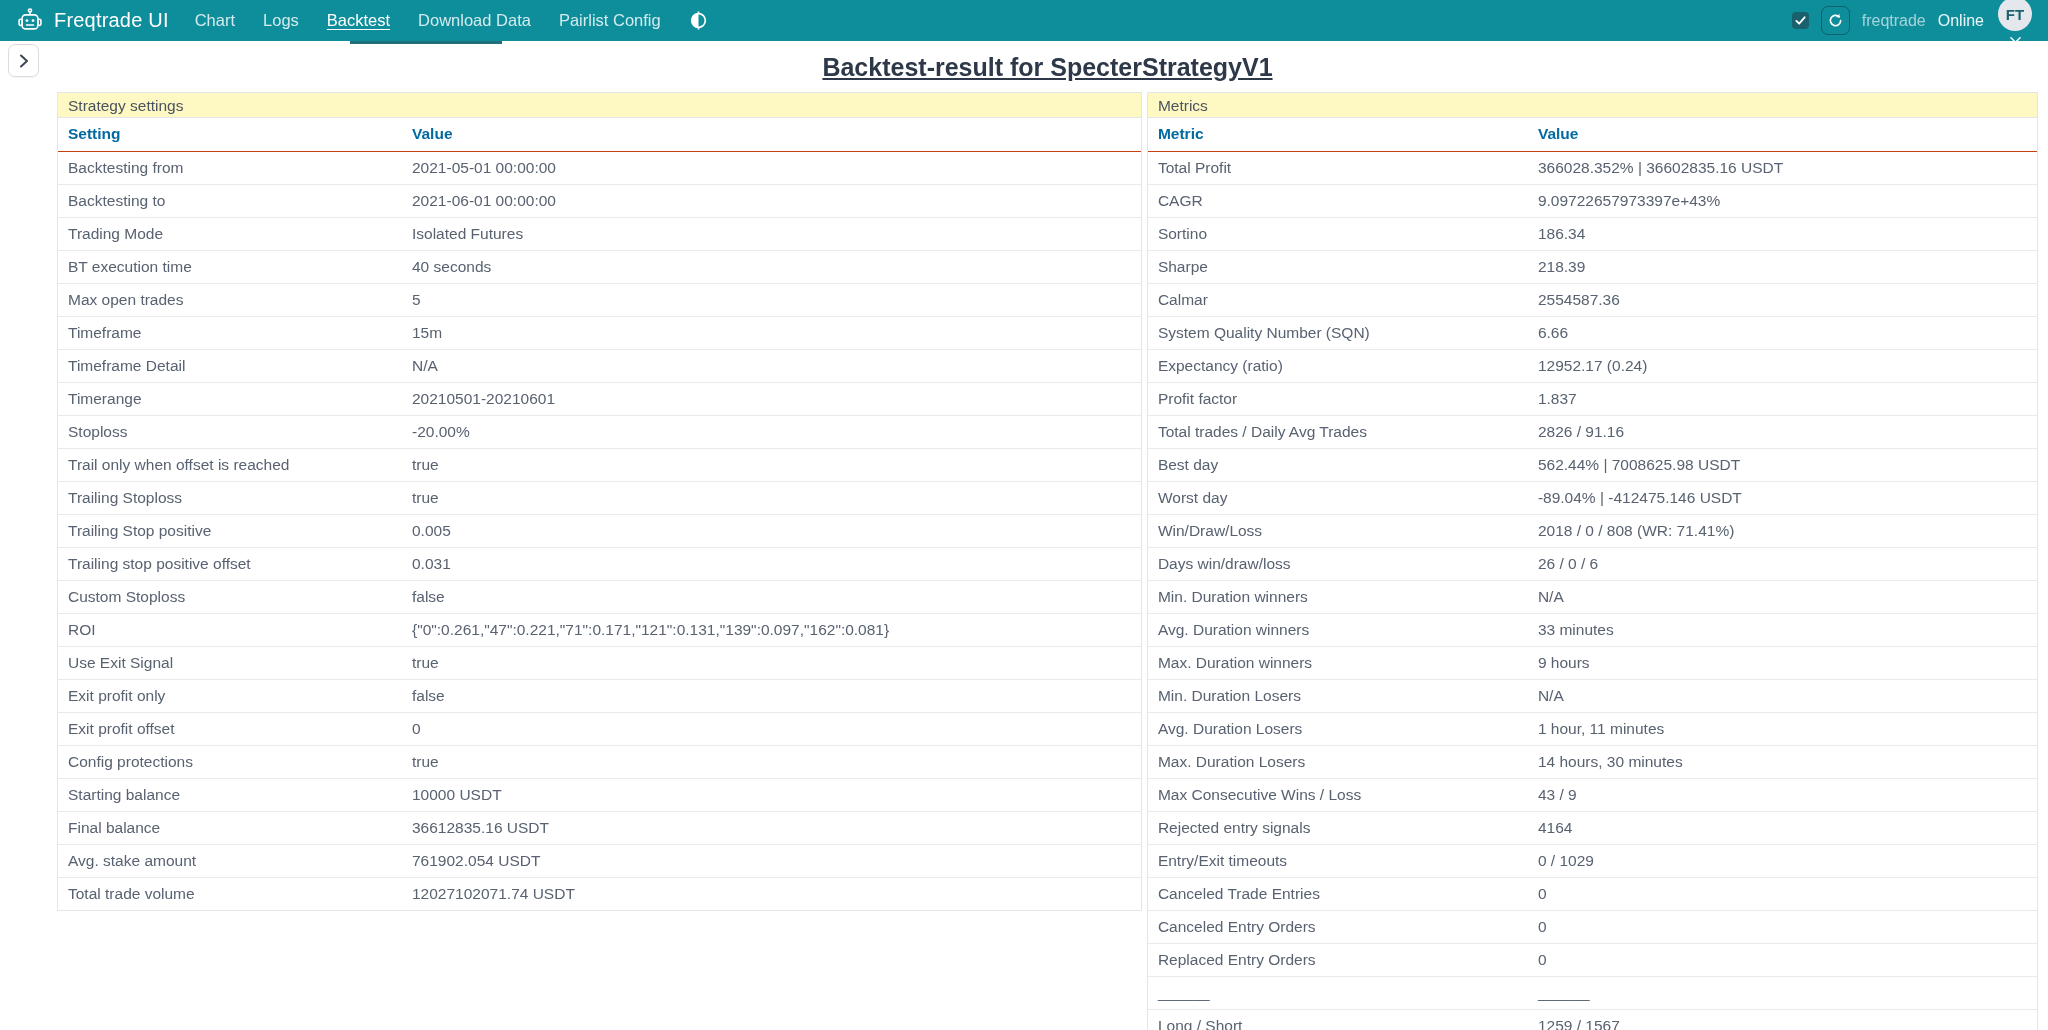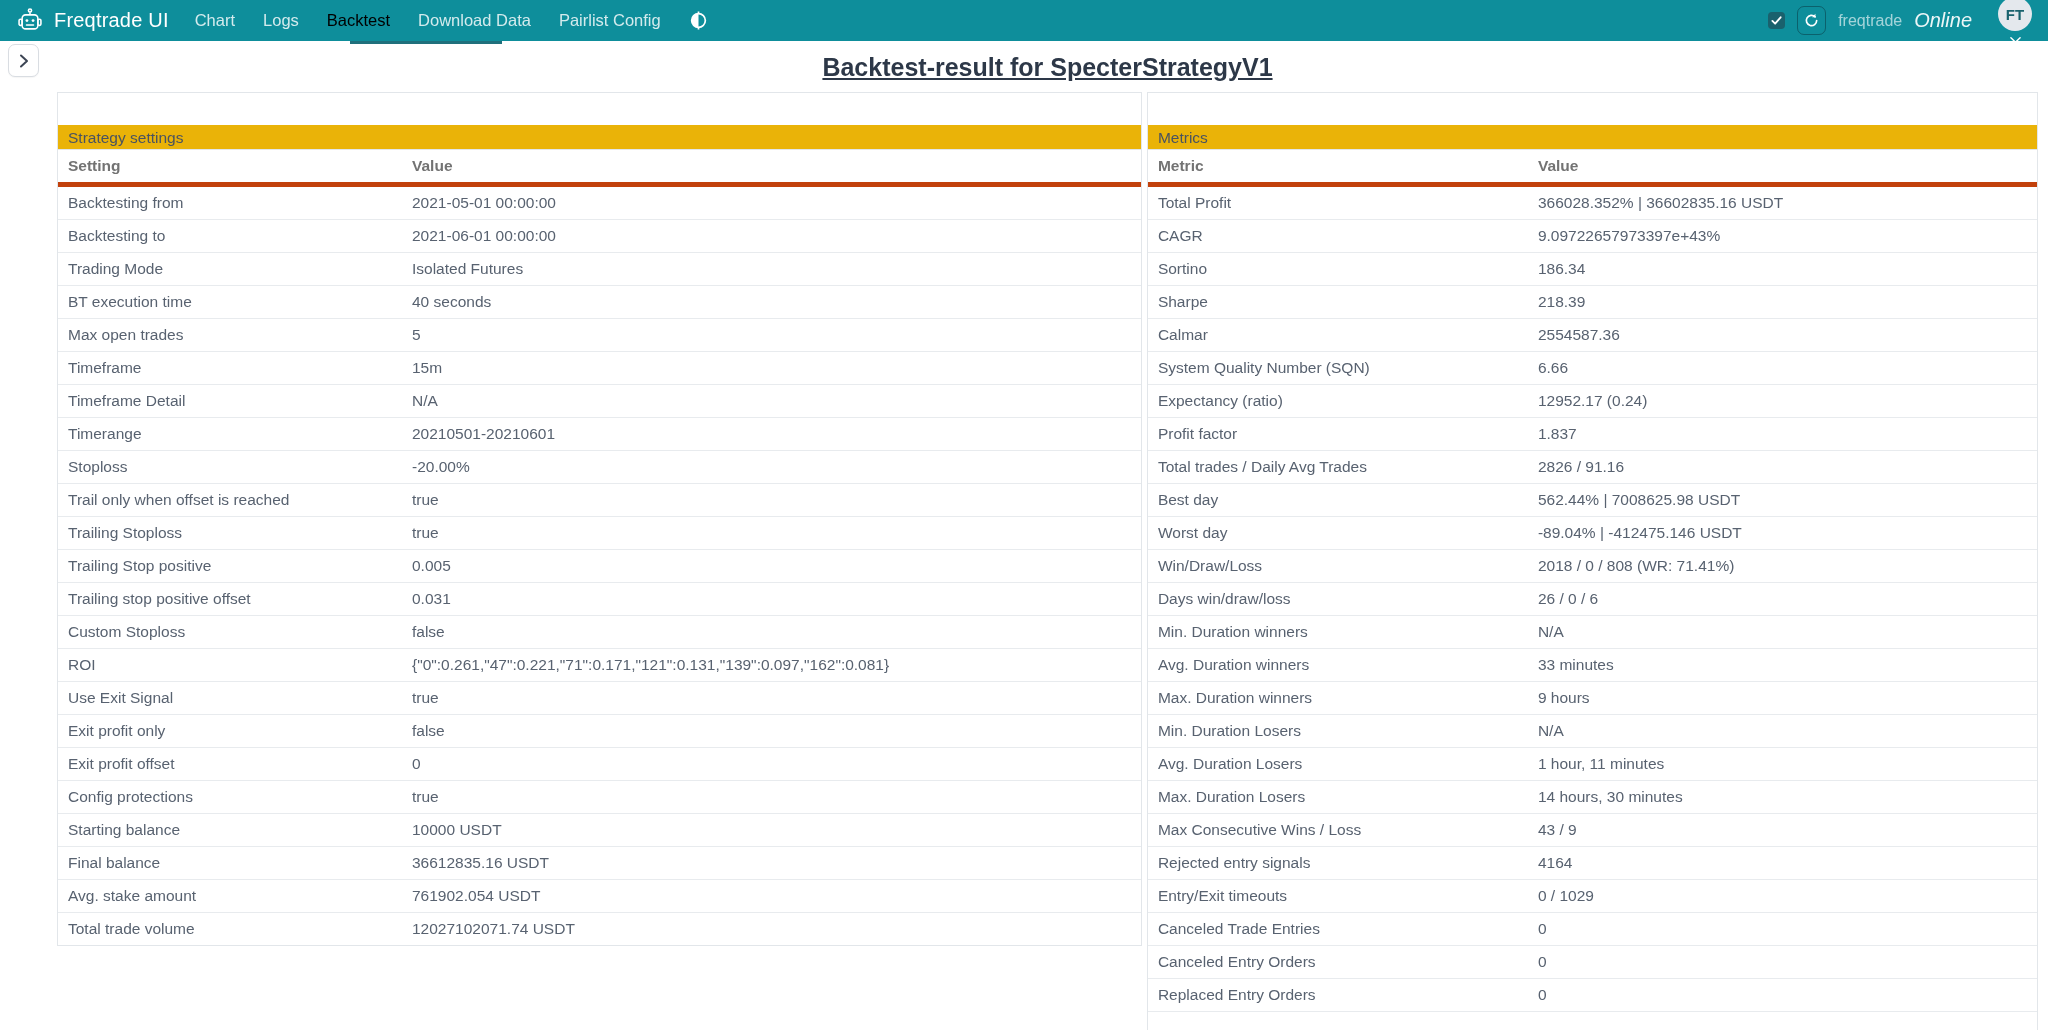--- a/index.html
+++ b/index.html
@@ -7,53 +7,53 @@
               font-family:"Liberation Sans", sans-serif; }
 
   
   .navbar { position:relative; height:41px; background:#0E8E9B; display:flex;
             align-items:center; padding:12px 16px; color:#fff; }
   .brand { display:flex; align-items:center; gap:10px; margin-right:26px; }
   .brand-logo { width:28px; height:28px; display:flex; align-items:center; }
   .brand-text { font-size:20px; color:#fff; letter-spacing:.2px; }
   .nav-links { display:flex; align-items:center; gap:28px; }
   .nav-link { font-size:16.5px; color:rgba(255,255,255,.82); text-decoration:none; cursor:pointer; }
-  .nav-link.active { color:#000000; text-underline-offset:3px; }
+  .nav-link.active { color:#ffffff; text-decoration:underline; text-underline-offset:3px; }
   .theme-toggle { margin-left:28px; display:flex; align-items:center; cursor:pointer; }
   .nav-right { margin-left:auto; display:flex; align-items:center; gap:12px; }
   .autorefresh-box { width:17px; height:17px; border-radius:4px; background:#1A616D;
                      display:flex; align-items:center; justify-content:center;
                      color:#fff; font-size:12px; cursor:pointer; }
   .reload-btn { width:29px; height:29px; border:1px solid rgba(10,60,70,.55); border-radius:7px;
                 display:flex; align-items:center; justify-content:center; cursor:pointer;
                 background:transparent; }
   .bot-name { font-size:16px; color:rgba(255,255,255,.62); }
-  .bot-status { font-size:20px; color:rgba(255,255,255,.92); margin-right:14px;font-style:italic; }
+  .bot-status { font-size:16px; color:rgba(255,255,255,.92); margin-right:2px; }
   .avatar-wrap { display:flex; align-items:center; gap:5px; cursor:pointer;flex-direction:column; }
   .avatar { width:34px; height:34px; border-radius:50%; background:#E4E8ED; color:#19626E;
             font-size:15px; font-weight:bold; display:flex; align-items:center; justify-content:center; }
   .nav-active-bar { position:absolute; left:350px; top:41px; width:152px; height:3px; background:#20707C; }
 
   
   .expand-btn { position:absolute; left:8px; top:44px; width:31px; height:33px; background:#fff;
                 border:1px solid #d9dde2; border-radius:7px; display:flex; align-items:center;
                 justify-content:center; cursor:pointer; box-shadow:0 1px 1px rgba(0,0,0,.04); }
 
   
   .page-title { margin:12px 10px 10px 57px; text-align:center; font-size:25px; font-weight:bold;
                 color:#2D3848;text-decoration:underline; }
   .cards { display:flex; align-items:flex-start; gap:5px; padding-left:57px; padding-right:10px; }
   .card { border:1px solid #e2e6ea; background:#fff; }
   .card.settings { width:1086px; }
   .card.metrics  { width:892px; }
-  .card-header { background:#eab308; border-bottom:1px solid #e2e6ea; padding:3px 10px;
-                 font-size:15.5px; color:#4a5360; height:25px; line-height:19px;margin-top:32px; }
+  .card-header { background:#fef9c3; border-bottom:1px solid #e2e6ea; padding:3px 10px;
+                 font-size:15.5px; color:#4a5360; height:25px; line-height:19px; }
   table { width:100%; border-collapse:collapse; table-layout:fixed; }
-  th { text-align:left; font-size:15.5px; color:#737373; padding:7px 10px;
-       border-bottom:5px solid #c2410c; height:33px; }
+  th { text-align:left; font-size:15.5px; color:#0369a1; padding:7px 10px;
+       border-bottom:1px solid #c2410c; height:33px; }
   td { font-size:15.5px; color:#586270; padding:7px 10px; border-top:1px solid #e8ebee;
        height:32.5px; white-space:nowrap; overflow:hidden; }
   tr:first-child td { border-top:none; }
   .card.settings th:first-child, .card.settings td:first-child { width:344px; }
   .card.metrics  th:first-child, .card.metrics  td:first-child { width:380px; }
 
   svg { display:block; }
 </style>
 </head>
 <body>

